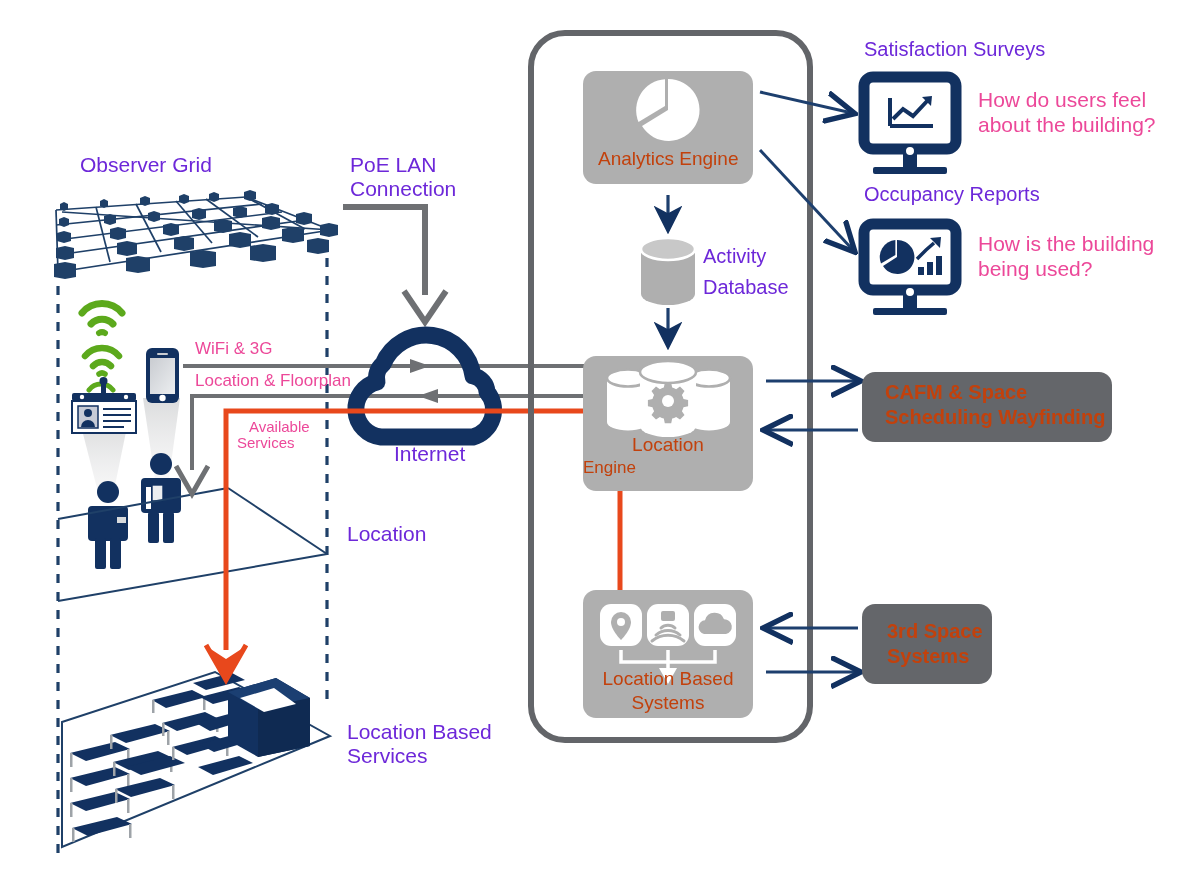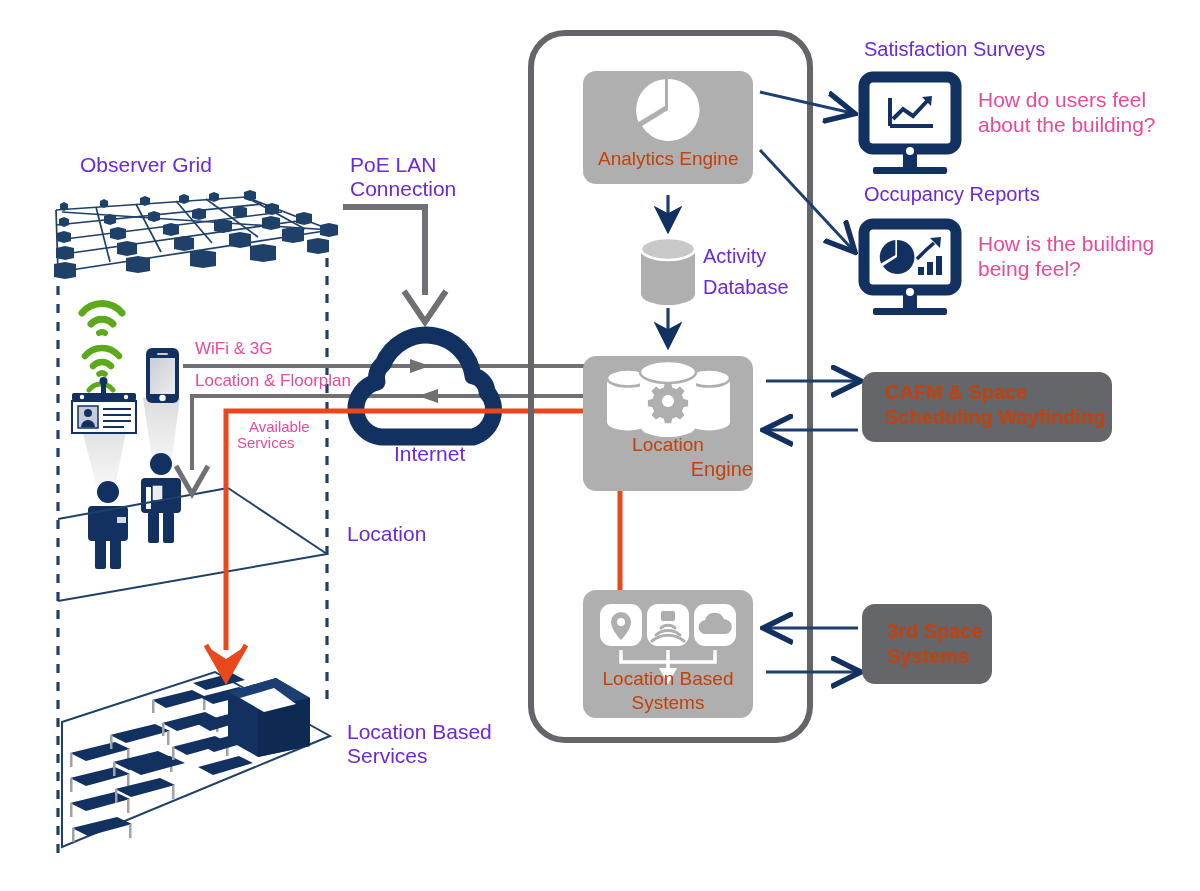--- a/index.html
+++ b/index.html
@@ -385,34 +385,34 @@
 
   <div class="lbl green" style="left:347px;top:720px;font-size:21px;">Location Based</div>
   <div class="lbl green" style="left:347px;top:744px;font-size:21px;">Services</div>
 
   <div class="lbl whitetxt" style="left:598px;top:148px;width:140px;text-align:center;font-size:19px;">Analytics Engine</div>
 
   <div class="lbl green" style="left:703px;top:245px;font-size:20px;">Activity</div>
   <div class="lbl green" style="left:703px;top:269px;font-size:20px;margin-top:7px;">Database</div>
 
   <div class="lbl whitetxt" style="left:583px;top:434px;width:170px;text-align:center;font-size:19px;">Location</div>
-  <div class="lbl whitetxt" style="left:583px;top:458px;width:170px;text-align:right;font-size:20px;">Engine</div>
+  <div class="lbl whitetxt" style="left:583px;top:458px;width:170px;text-align:left;font-size:17px;">Engine</div>
 
   <div class="lbl whitetxt" style="left:578px;top:668px;width:180px;text-align:center;font-size:19px;">Location Based</div>
   <div class="lbl whitetxt" style="left:578px;top:692px;width:180px;text-align:center;font-size:19px;">Systems</div>
 
   <div class="lbl green" style="left:394px;top:442px;font-size:21px;">Internet</div>
 
   <div class="lbl green" style="left:864px;top:38px;font-size:20px;">Satisfaction Surveys</div>
   <div class="lbl darktxt" style="left:978px;top:88px;font-size:21px;">How do users feel</div>
   <div class="lbl darktxt" style="left:978px;top:113px;font-size:21px;">about the building?</div>
 
   <div class="lbl green" style="left:864px;top:183px;font-size:20px;">Occupancy Reports</div>
   <div class="lbl darktxt" style="left:978px;top:232px;font-size:21px;">How is the building</div>
-  <div class="lbl darktxt" style="left:978px;top:257px;font-size:21px;">being feel?</div>
+  <div class="lbl darktxt" style="left:978px;top:257px;font-size:21px;">being used?</div>
 
   <div class="lbl whitetxt" style="left:885px;top:381px;font-size:20px;font-weight:bold;">CAFM &amp; Space</div>
   <div class="lbl whitetxt" style="left:885px;top:406px;font-size:20px;font-weight:bold;">Scheduling Wayfinding</div>
 
   <div class="lbl whitetxt" style="left:887px;top:620px;font-size:20px;font-weight:bold;">3rd Space</div>
   <div class="lbl whitetxt" style="left:887px;top:645px;font-size:20px;font-weight:bold;">Systems</div>
 
 </div>
 
 </body></html>

